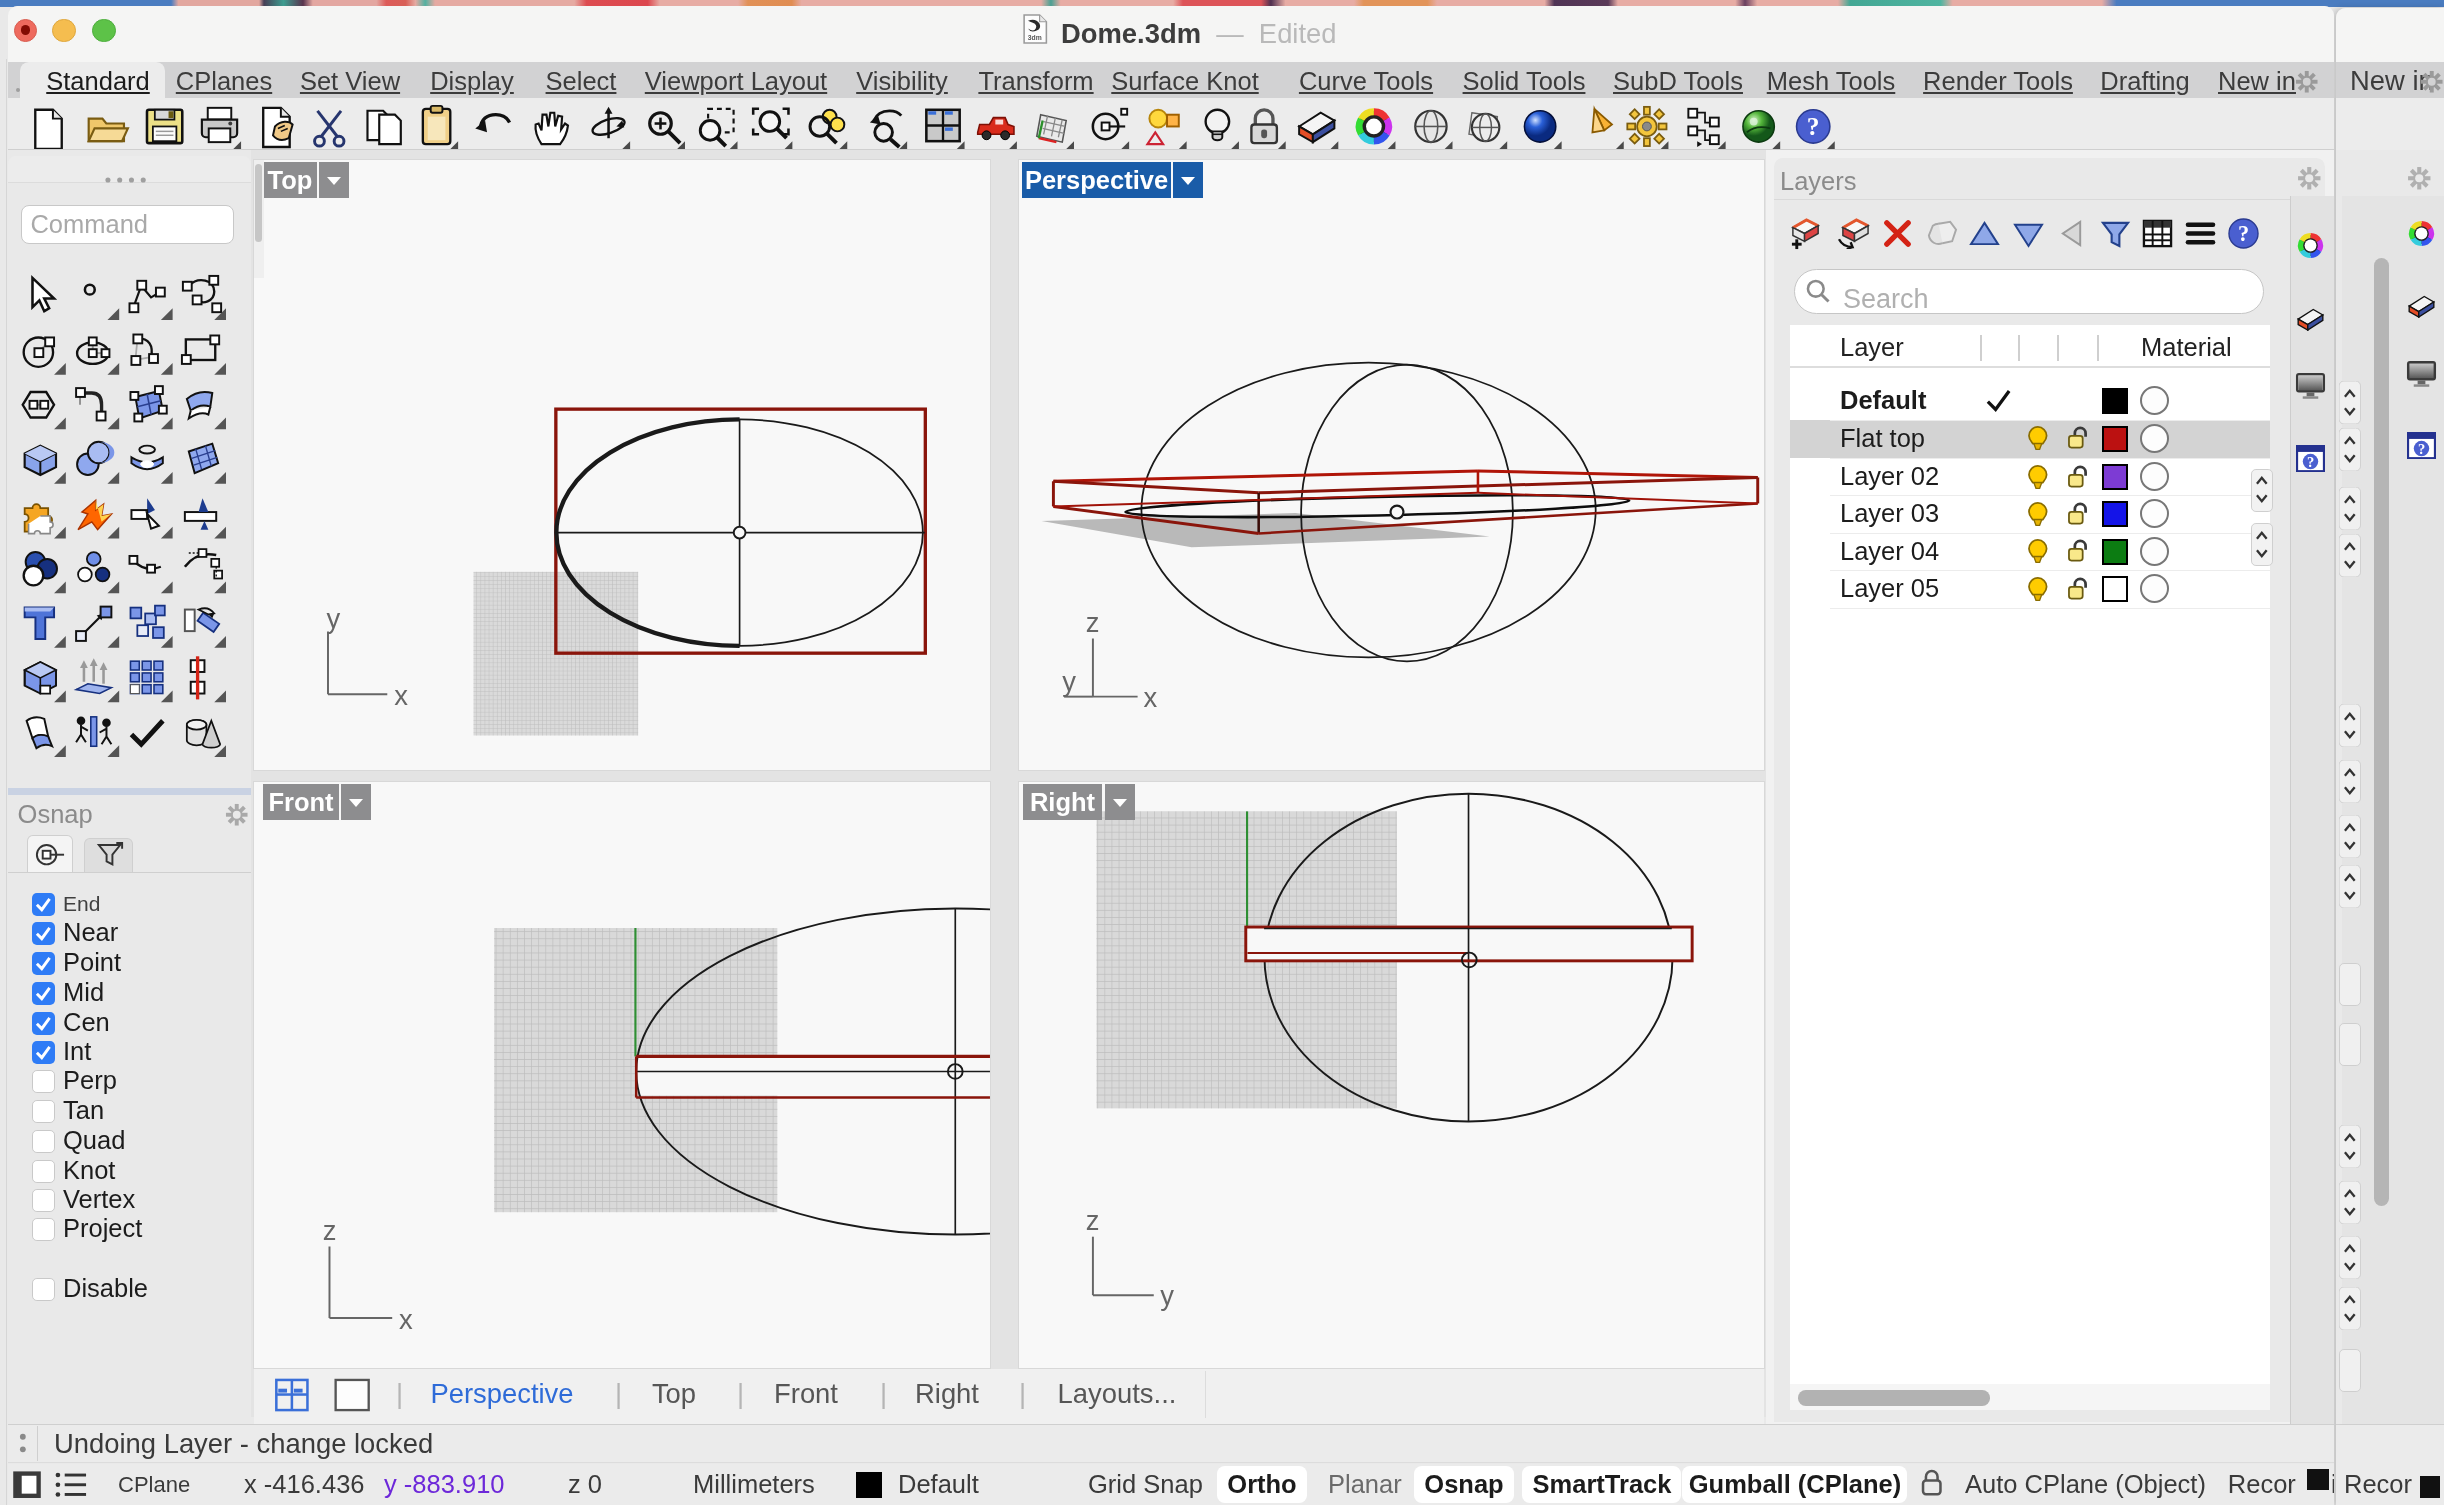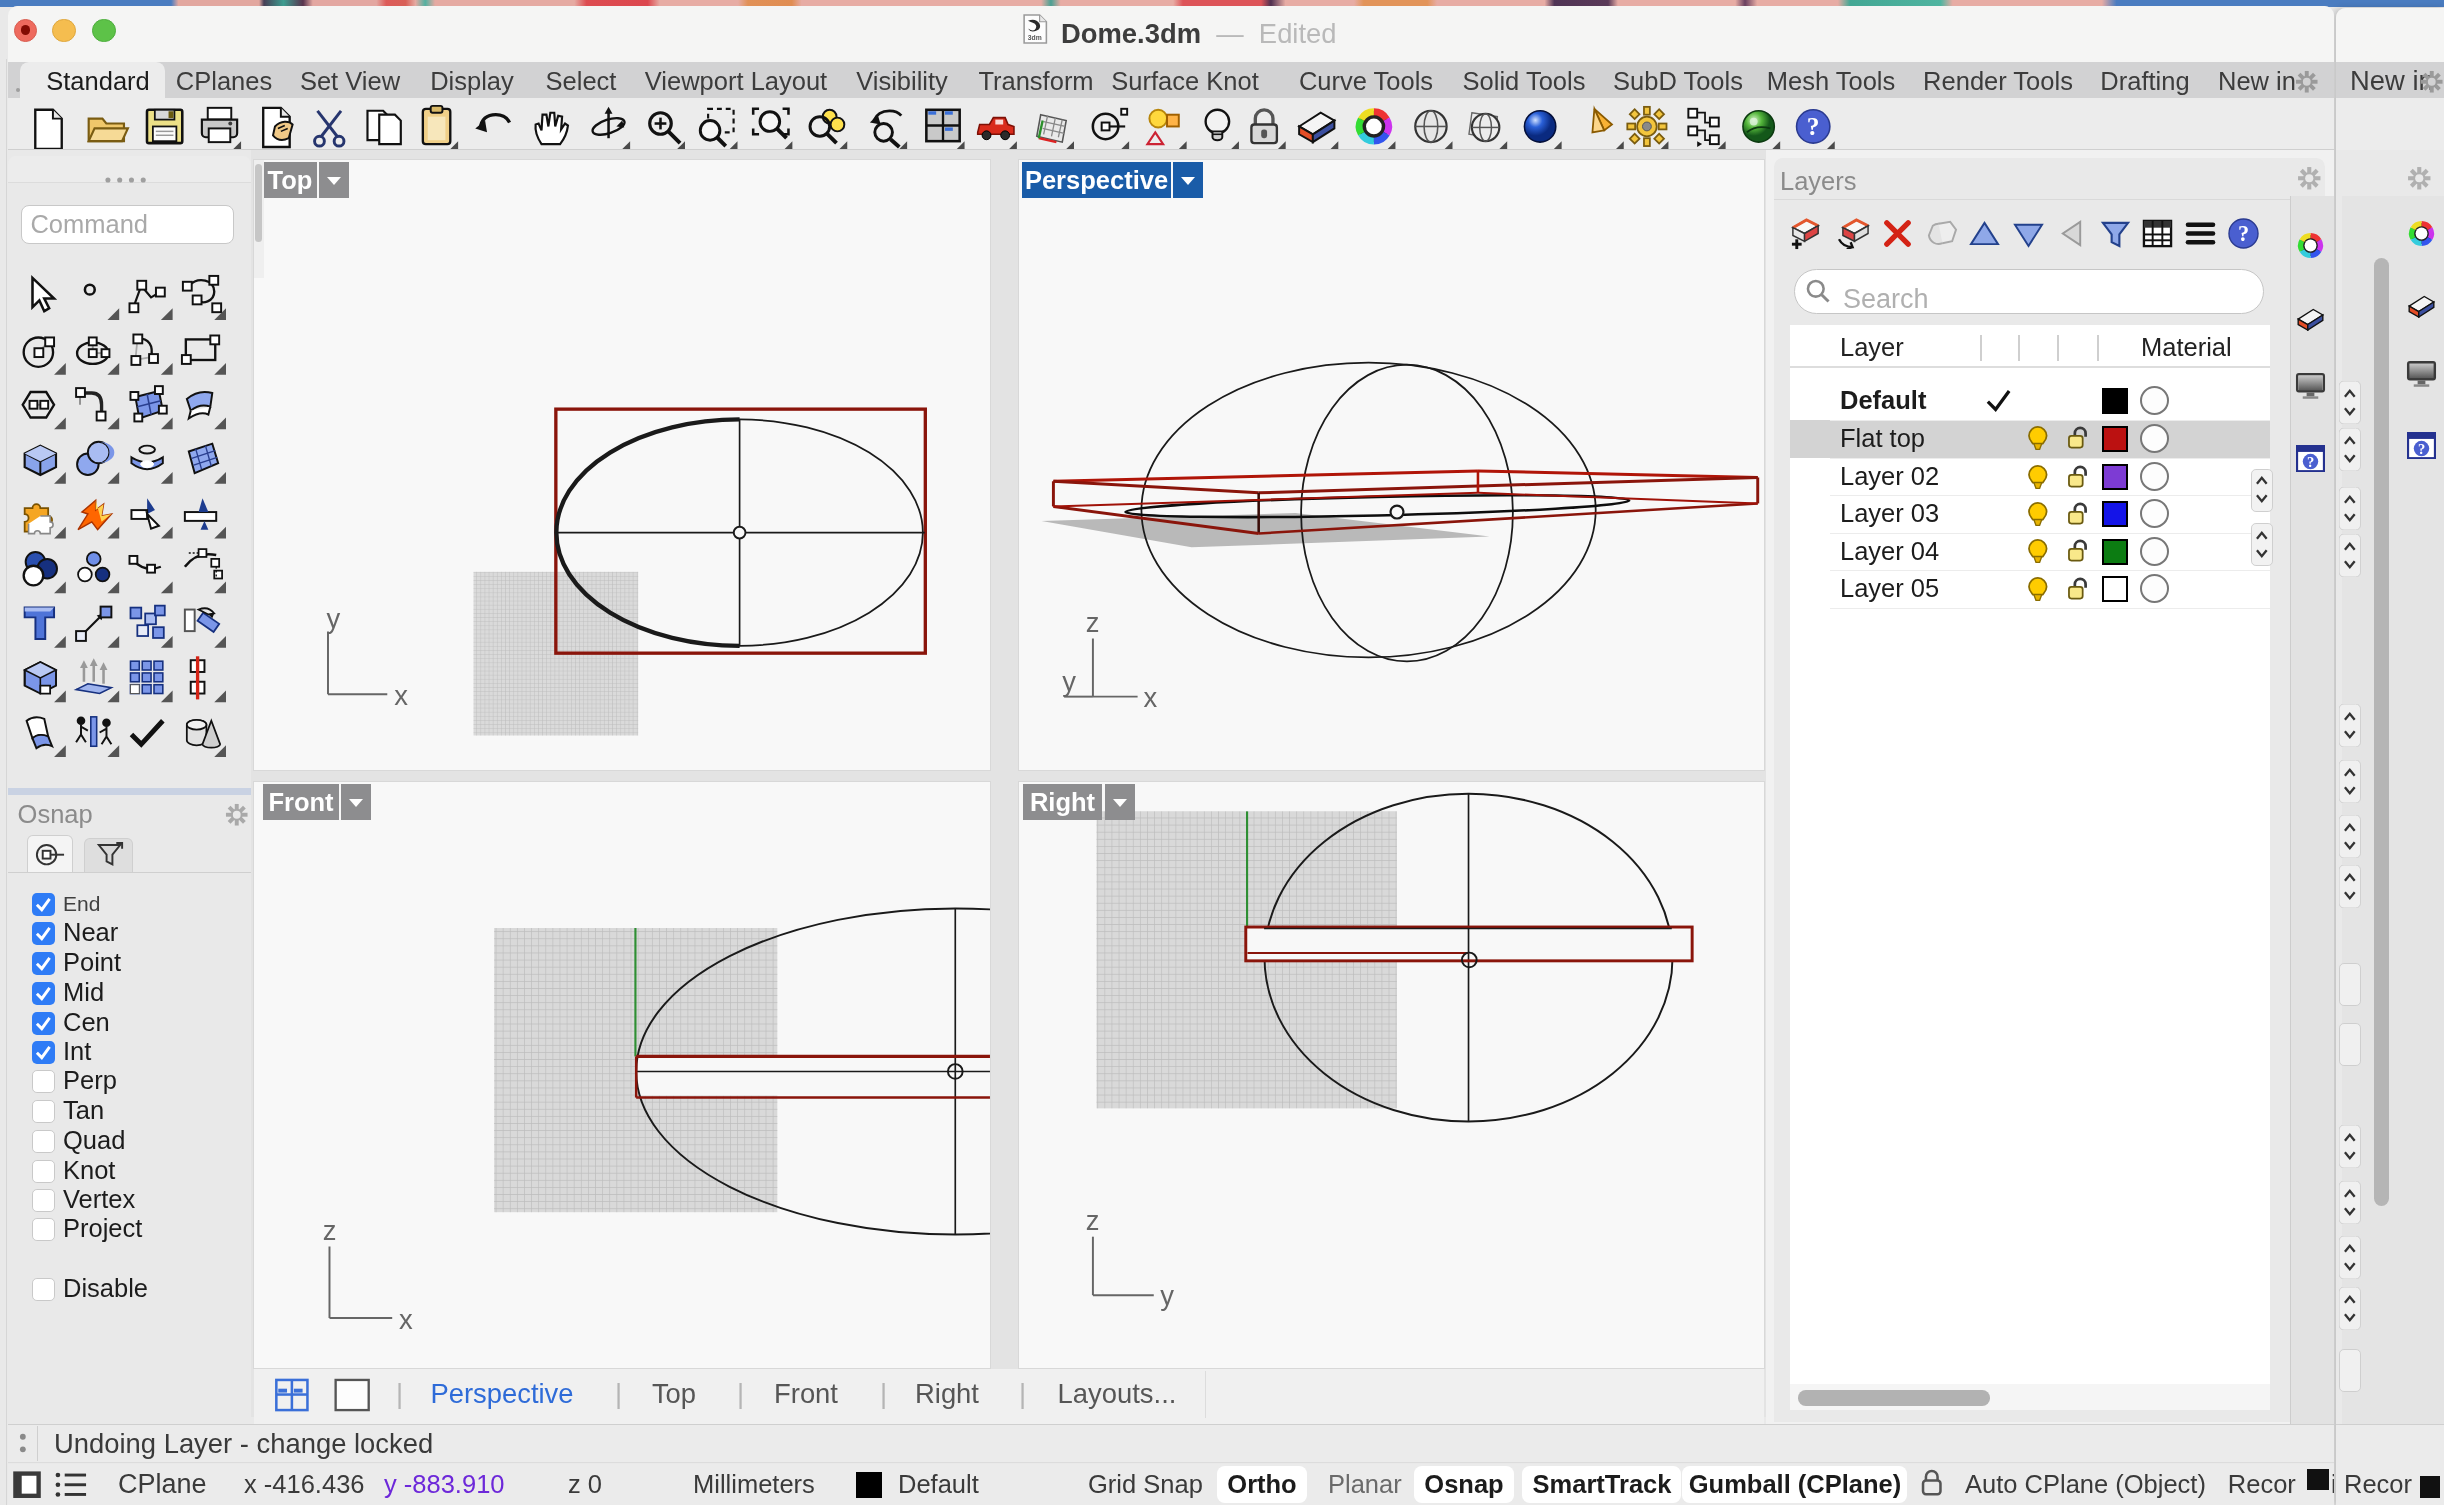--- a/index.html
+++ b/index.html
@@ -23,21 +23,21 @@
 #titlebar { left:7.8px; top:5.9px; width:2326px; height:56px; background:#f5f5f4; border-radius:9.8px 9.8px 0 0; }
 .tl { top:18.6px; width:23.5px; height:23.5px; border-radius:50%; }
 #tl-r { left:13.7px; background:#ee6a5e; border:1px solid #d85d50; }
 #tl-r::after { content:""; position:absolute; left:5.9px; top:5.9px; width:9.8px; height:9.8px; border-radius:50%; background:#830b03;}
 #tl-y { left:52px; background:#f5bd4f; border:1px solid #dfa73c; }
 #tl-g { left:92px; background:#5dc248; border:1px solid #4dae3c; }
 #title-tx { left:1061px; top:5.9px; height:56px; line-height:56px; font-size:27.4px; font-weight:bold; color:#3d3d3d; }
 #title-tx span { color:#b9b9b9; font-weight:normal; }
 #tabbar { left:7.8px; top:62px; width:2326px; height:36px; background:#d2d2d3; }
 #tabsel { left:19.6px; top:62px; width:145px; height:36px; background:#ececec; border-radius:8.8px 8.8px 0 0; }
-.tab { top:62px; height:36px; line-height:38px; font-size:25.5px; color:#3c3c3c; }
+.tab { top:62px; height:36px; line-height:38px; font-size:25.5px; color:#3c3c3c;text-decoration:underline; }
 #toolbar { left:7.8px; top:98px; width:2326px; height:52px; background:#ececec; }
 #content { left:251px; top:150px; width:1515px; height:1267px; background:#e3e3e3; }
 #leftdock { left:7.8px; top:150px; width:243px; height:1267px; background:#e9e9e9; }
 #rightdock { left:1766px; top:150px; width:568px; height:1274px; background:#f1f1f1; }
 #histrow { left:7.8px; top:1424px; width:2326px; height:39px; background:#ebebeb; border-top:1px solid #cfcfcf; border-bottom:1px solid #dcdcdc;}
 #statusbar { left:7.8px; top:1464px; width:2326px; height:41px; background:#ebebeb; }
 
 .pane { background:#f8f8f8; outline:1px solid #d8d8d8; }
 #paneTL { left:254px; top:160px; width:736px; height:610px; }
 #paneTR { left:1019px; top:160px; width:745px; height:610px; }
@@ -1117,21 +1117,21 @@
       <line x1="10" y1="3" x2="32" y2="3"></line>
       <line x1="10" y1="13" x2="32" y2="13"></line>
       <line x1="10" y1="23" x2="32" y2="23"></line>
     </g>
     <g fill="#333">
       <circle cx="3" cy="3" r="2.4"></circle>
       <circle cx="3" cy="13" r="2.4"></circle>
       <circle cx="3" cy="23" r="2.4"></circle>
     </g>
   </svg>
-<div class="abs txt" style="left:118px; top:1464px; font-size:27px; color:#3a3a3a; font-weight:normal; line-height:41px;">CPlane</div>
+<div class="abs txt" style="left:118px; top:1464px; font-size:22px; color:#3a3a3a; font-weight:normal; line-height:41px;">CPlane</div>
 <div class="abs txt" style="left:244px; top:1464px; font-size:25.5px; color:#3a3a3a; font-weight:normal; line-height:41px;">x -416.436</div>
 <div class="abs txt" style="left:384px; top:1464px; font-size:25.5px; color:#6d28d9; font-weight:normal; line-height:41px;">y -883.910</div>
 <div class="abs txt" style="left:568px; top:1464px; font-size:25.5px; color:#3a3a3a; font-weight:normal; line-height:41px;">z 0</div>
 <div class="abs txt" style="left:693px; top:1464px; font-size:25.5px; color:#3a3a3a; font-weight:normal; line-height:41px;">Millimeters</div>
 <div class="abs" style="left:856px; top:1472px; width:25.5px; height:25.5px; background:#000;"></div>
 <div class="abs txt" style="left:898px; top:1464px; font-size:25.5px; color:#3a3a3a; font-weight:normal; line-height:41px;">Default</div>
 <div class="abs txt" style="left:1088px; top:1464px; font-size:25.5px; color:#3a3a3a; font-weight:normal; line-height:41px;">Grid Snap</div>
 <div class="abs" style="left:1217px; top:1466px; width:90px; height:37px; background:#fff; border-radius:7.8px;"></div>
 <div class="abs txt" style="left:1262px; top:1464px; transform:translateX(-50%); font-size:25.5px; color:#1c1c1c; font-weight:bold; line-height:41px;">Ortho</div>
 <div class="abs txt" style="left:1328px; top:1464px; font-size:25.5px; color:#6a6a6a; font-weight:normal; line-height:41px;">Planar</div>

